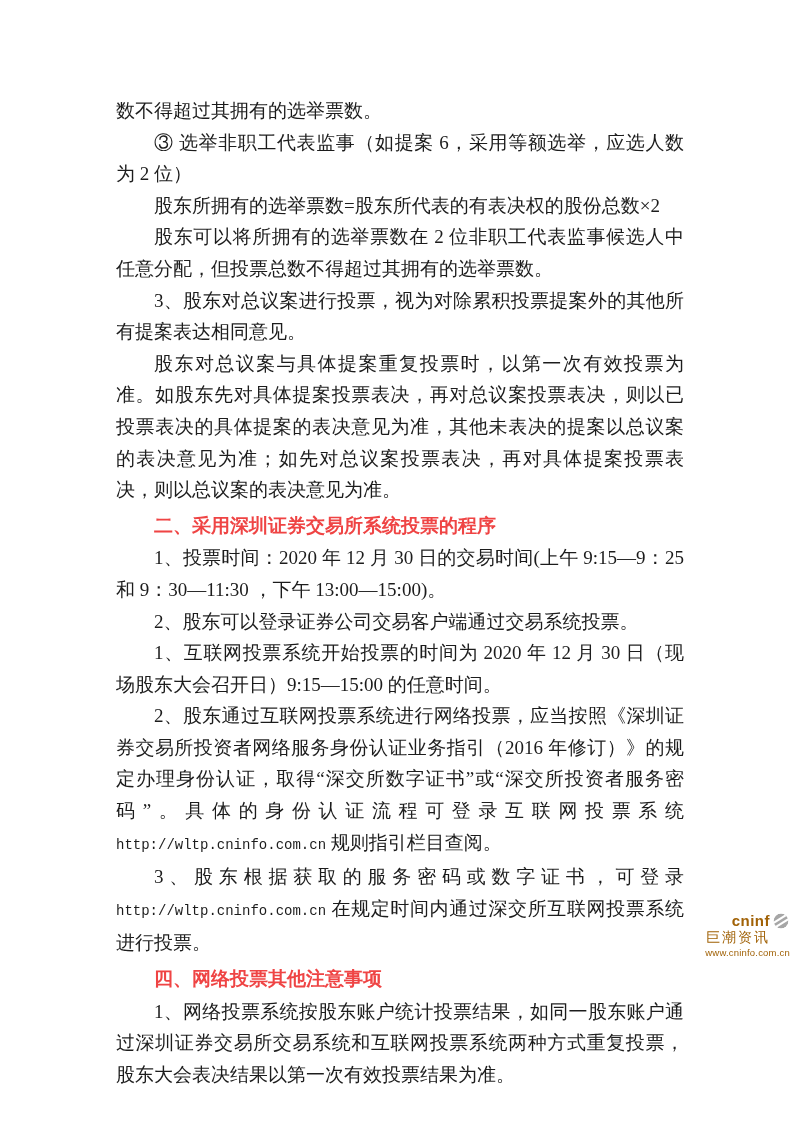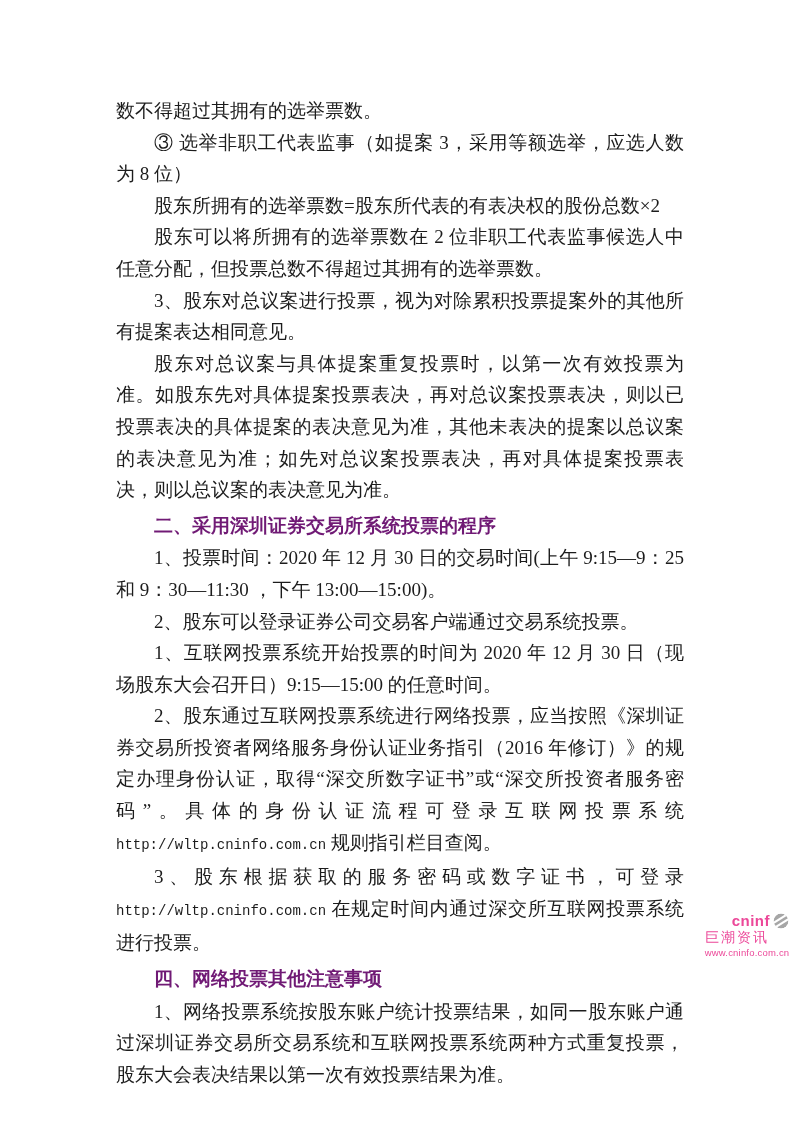--- a/index.html
+++ b/index.html
@@ -34,21 +34,21 @@
   .doc-content p.paragraph,
   .doc-content p.heading {
     text-indent: 2em;
   }
   .doc-content p.continuation {
     text-indent: 0;
   }
   .doc-content p.heading {
     font-family: "Liberation Sans", "DejaVu Sans", sans-serif;
     font-weight: bold;
-    color: #701a75;
+    color: #ef4444;
     margin-top: 4px;
     margin-bottom: 1px;
     text-align: left;
   }
   .doc-content .url {
     font-family: "Liberation Mono", "DejaVu Sans Mono", monospace;
     font-size: 14px;
   }
   
   .brand-logo {
@@ -86,36 +86,36 @@
   }
   .brand-icon svg { display: block; }
 </style>
 </head>
 <body>
 
 <div class="page">
 
   <div class="doc-content">
       <p class="continuation">数不得超过其拥有的选举票数。</p>
-      <p class="paragraph">③ 选举非职工代表监事（如提案 3，采用等额选举，应选人数为 8 位）</p>
+      <p class="paragraph">③ 选举非职工代表监事（如提案 6，采用等额选举，应选人数为 2 位）</p>
       <p class="paragraph">股东所拥有的选举票数=股东所代表的有表决权的股份总数×2</p>
       <p class="paragraph">股东可以将所拥有的选举票数在 2 位非职工代表监事候选人中任意分配，但投票总数不得超过其拥有的选举票数。</p>
       <p class="paragraph">3、股东对总议案进行投票，视为对除累积投票提案外的其他所有提案表达相同意见。</p>
       <p class="paragraph">股东对总议案与具体提案重复投票时，以第一次有效投票为准。如股东先对具体提案投票表决，再对总议案投票表决，则以已投票表决的具体提案的表决意见为准，其他未表决的提案以总议案的表决意见为准；如先对总议案投票表决，再对具体提案投票表决，则以总议案的表决意见为准。</p>
       <p class="heading">二、采用深圳证券交易所系统投票的程序</p>
       <p class="paragraph">1、投票时间：2020 年 12 月 30 日的交易时间(上午 9:15—9：25 和 9：30—11:30 ，下午 13:00—15:00)。</p>
       <p class="paragraph">2、股东可以登录证券公司交易客户端通过交易系统投票。</p>
       <p class="paragraph">1、互联网投票系统开始投票的时间为 2020 年 12 月 30 日（现场股东大会召开日）9:15—15:00 的任意时间。</p>
       <p class="paragraph">2、股东通过互联网投票系统进行网络投票，应当按照《深圳证券交易所投资者网络服务身份认证业务指引（2016 年修订）》的规定办理身份认证，取得“深交所数字证书”或“深交所投资者服务密码”。具体的身份认证流程可登录互联网投票系统 <span class="url">http://wltp.cninfo.com.cn</span> 规则指引栏目查阅。</p>
       <p class="paragraph">3、股东根据获取的服务密码或数字证书，可登录 <span class="url">http://wltp.cninfo.com.cn</span> 在规定时间内通过深交所互联网投票系统进行投票。</p>
       <p class="heading">四、网络投票其他注意事项</p>
       <p class="paragraph">1、网络投票系统按股东账户统计投票结果，如同一股东账户通过深圳证券交易所交易系统和互联网投票系统两种方式重复投票，股东大会表决结果以第一次有效投票结果为准。</p>
     </div>
 
-  <div class="brand-logo" style="color: #ec4899;">
+  <div class="brand-logo" style="color: #a16207; text-align: right;">
     <div class="brand-row">
       <span class="brand-word">cninf</span>
       <span class="brand-icon">
         <svg width="18" height="16" viewBox="0 0 20 18">
           <defs>
             <clipPath id="swirlclip">
               <circle cx="10" cy="9" r="8.4"></circle>
             </clipPath>
           </defs>
           <g clip-path="url(#swirlclip)">

